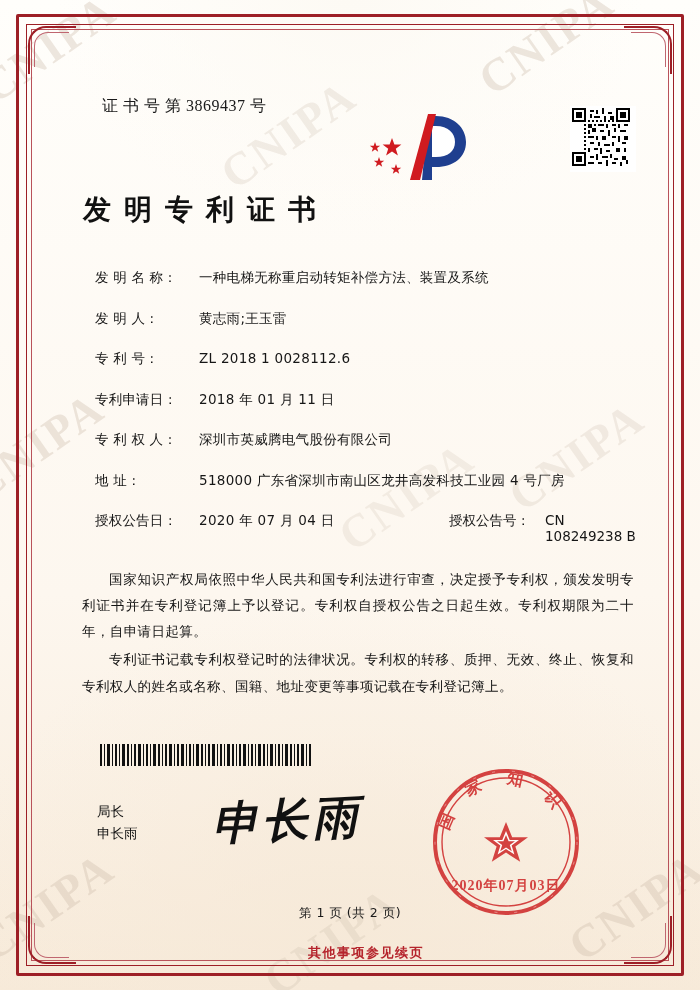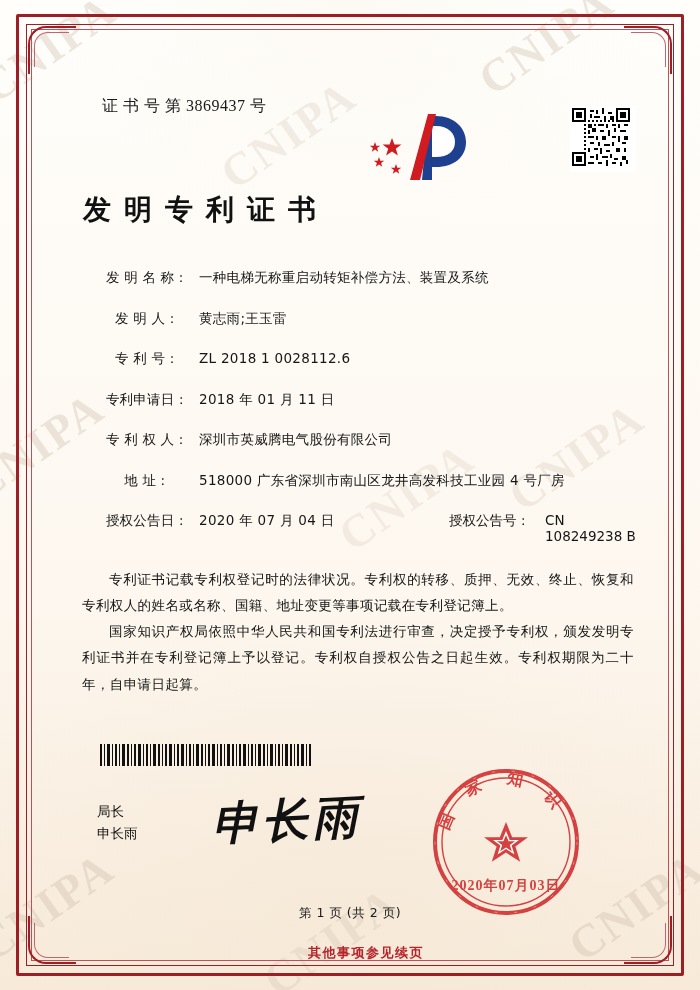--- a/index.html
+++ b/index.html
@@ -156,21 +156,20 @@
     align-items: baseline;
     margin-bottom: 22.5px;
     font-size: 13.5px;
     color: #161616;
   }
   .field-label {
     width: 104px;
     flex: 0 0 104px;
     letter-spacing: 0.2px;
     white-space: nowrap;
-    text-align: center;
   }
   .field-value {
     flex: 1;
     letter-spacing: 0.3px;
   }
   .field-row.dual .field-value { flex: 0 0 250px; }
   .field-label2 {
     width: 96px;
     flex: 0 0 96px;
     white-space: nowrap;
@@ -427,22 +426,22 @@
 
       <div class="field-row dual">
         <div class="field-label">授权公告日：</div>
         <div class="field-value">2020 年 07 月 04 日</div>
         <div class="field-label2">授权公告号：</div>
         <div class="field-value2">CN 108249238 B</div>
       </div>
 
     </div>
 
+    <div class="para p1">国家知识产权局依照中华人民共和国专利法进行审查，决定授予专利权，颁发发明专利证书并在专利登记簿上予以登记。专利权自授权公告之日起生效。专利权期限为二十年，自申请日起算。</div>
     <div class="para p2">专利证书记载专利权登记时的法律状况。专利权的转移、质押、无效、终止、恢复和专利权人的姓名或名称、国籍、地址变更等事项记载在专利登记簿上。</div>
-    <div class="para p1">国家知识产权局依照中华人民共和国专利法进行审查，决定授予专利权，颁发发明专利证书并在专利登记簿上予以登记。专利权自授权公告之日起生效。专利权期限为二十年，自申请日起算。</div>
 
   </div>
 
   <div class="barcode">
     <svg viewBox="0 0 212 22" width="212" height="22" shape-rendering="crispEdges" aria-hidden="true">
       <rect width="212" height="22" fill="transparent"></rect>
       <g fill="#111">
         <rect x="0" y="0" width="2" height="22"></rect>
           <rect x="4" y="0" width="1" height="22"></rect>
         <rect x="7" y="0" width="3" height="22"></rect>

